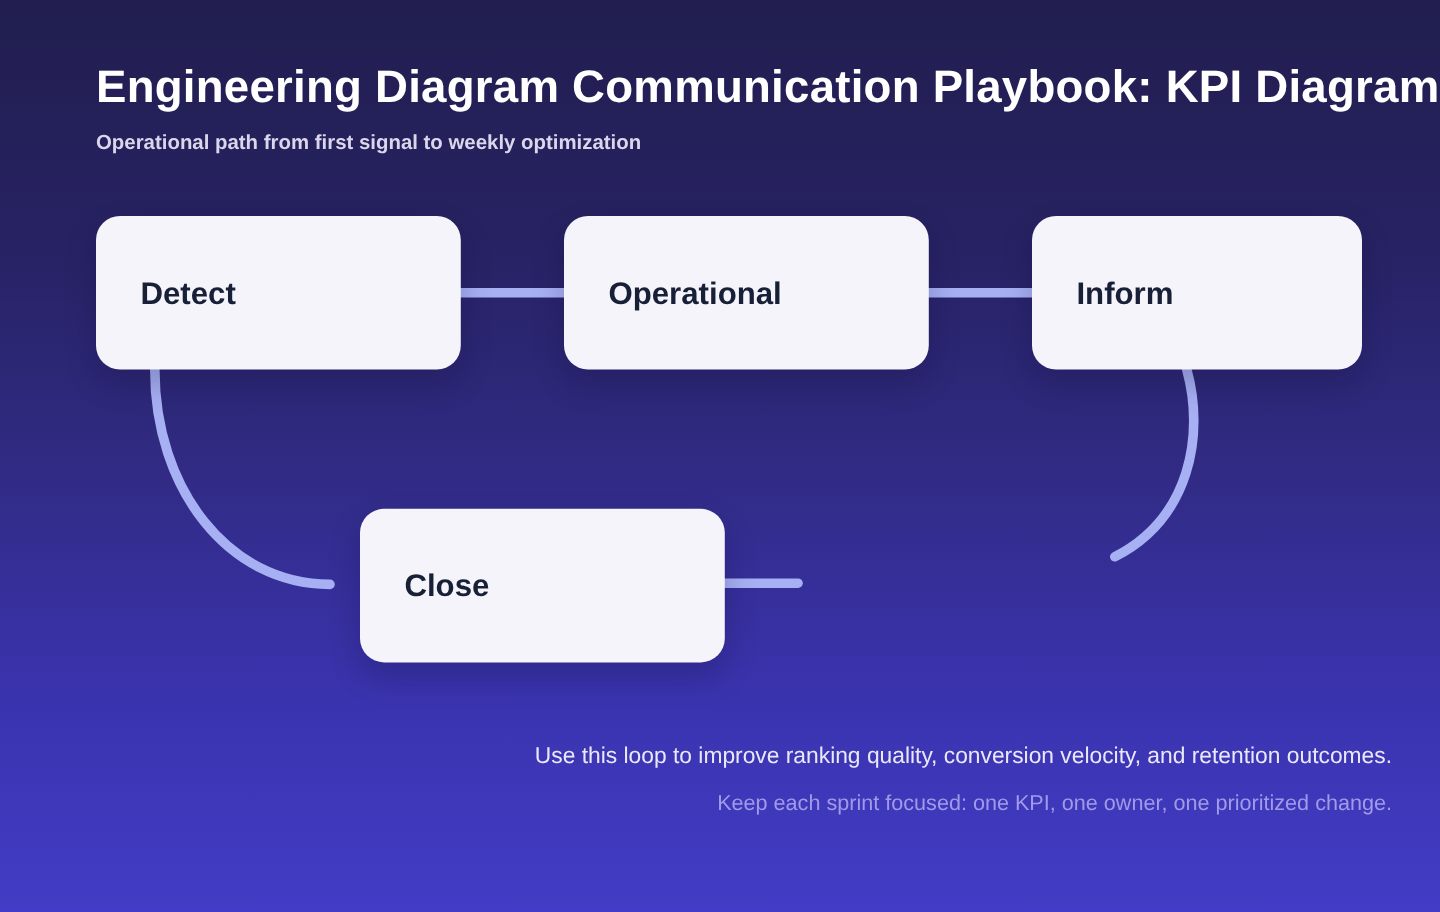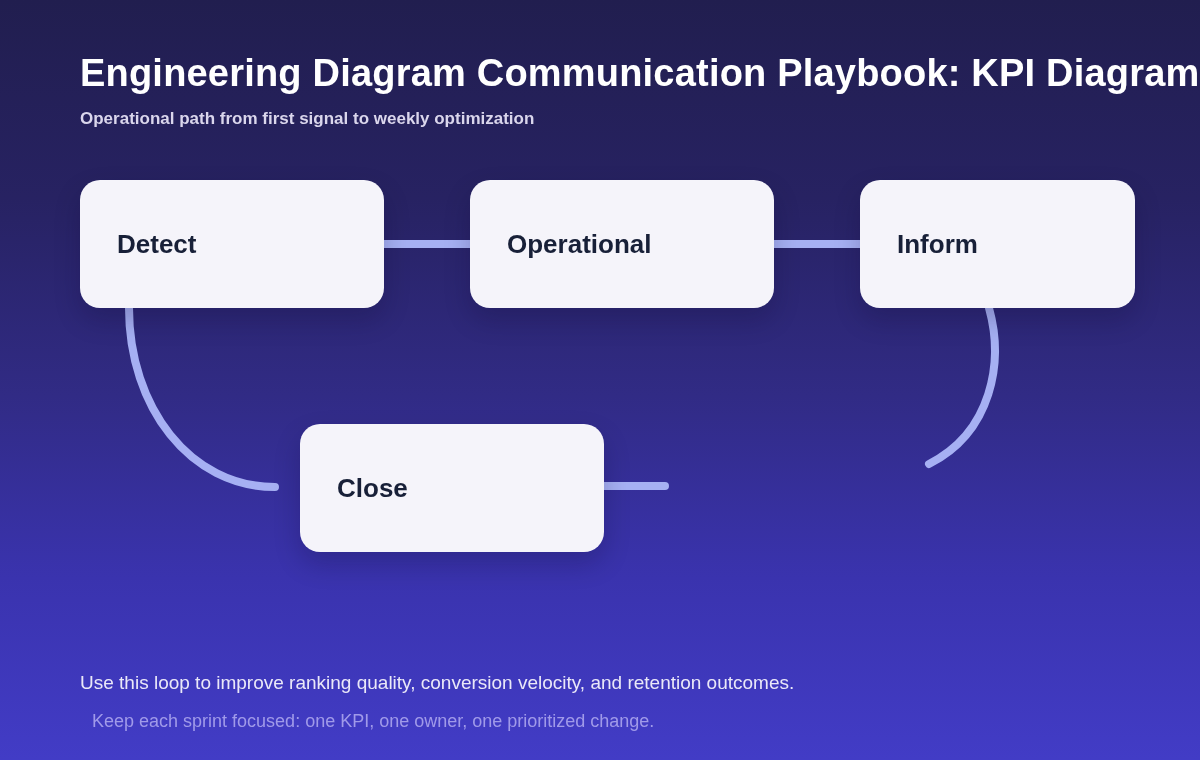--- a/index.html
+++ b/index.html
@@ -66,21 +66,21 @@
     font-size: 26px;
     font-weight: bold;
     color: var(--node-text, #182038);
   }
   .node-detect     { left: 80px;  top: 180px; }
   .node-coordinate { left: 470px; top: 180px; }
   .node-inform     { left: 860px; top: 180px; width: 275px; }
   .node-close      { left: 275px; top: 424px; margin-left: 25px; }
   .node-review     { left: 665px; top: 420px; }
 
-  .page-footer { position: absolute; left: 80px; top: 672px; right: 40px; z-index: 2; }
+  .page-footer { position: absolute; left: 80px; top: 620px; right: 40px; z-index: 2; text-align: right; }
   .footer-primary {
     margin: 0;
     font-size: 19px;
     color: var(--footer-primary, #eae8f8);
   }
   .footer-secondary {
     margin: 17px 0 0 12px;
     font-size: 18px;
     color: var(--footer-secondary, #a09ae9);
   }

